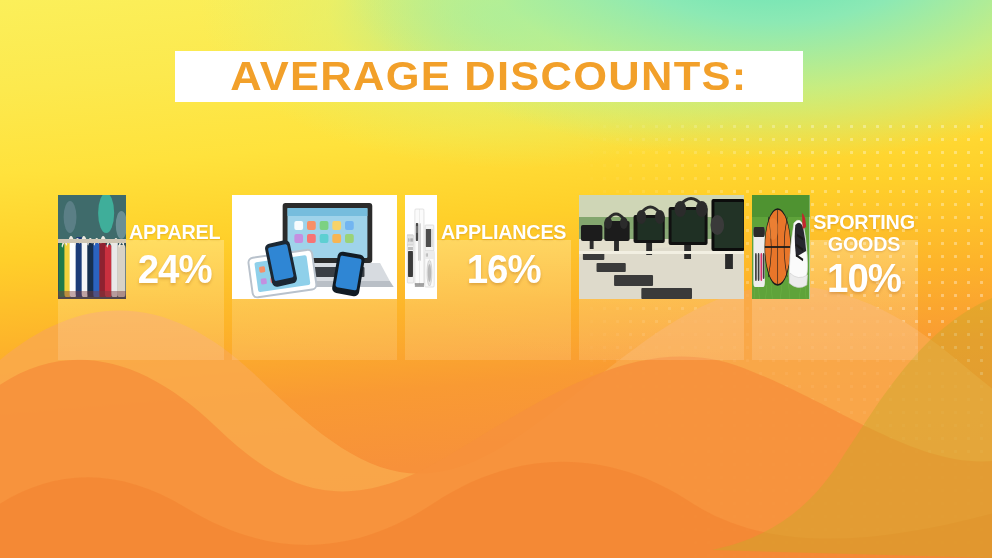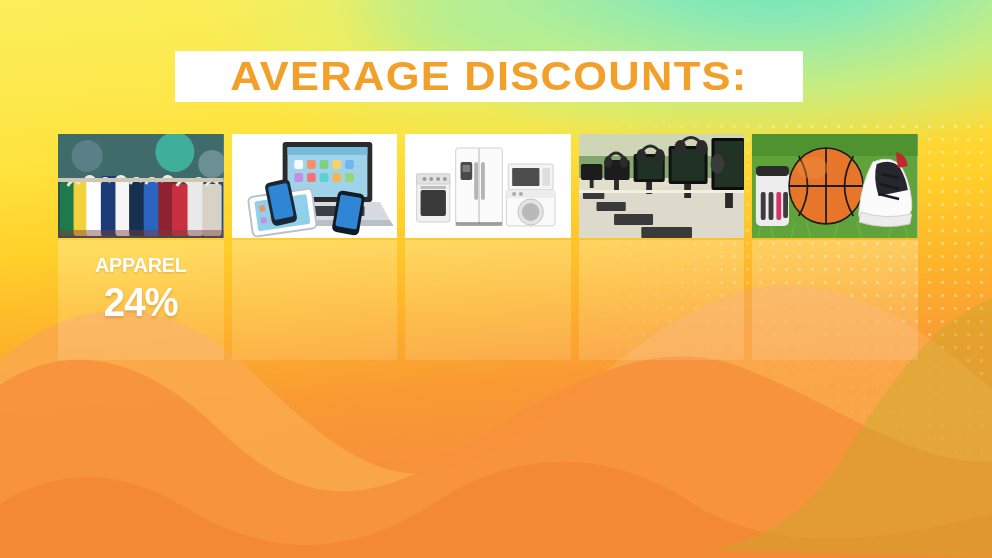--- a/index.html
+++ b/index.html
@@ -83,21 +83,21 @@
     top: 134px;
     width: 860px;
     height: 226px;
     display: flex;
     gap: 8px;
   }
   .card {
     position: relative;
     flex: 1 1 0;
     display: flex;
-    flex-direction: column;
+    flex-direction: row;
     align-items: center;
   }
   .card-panel {
     position: absolute;
     left: 0;
     right: 0;
     top: 106px;
     bottom: 0;
     background: linear-gradient(180deg, rgba(255,255,255,0.26) 0%, rgba(255,255,255,0.17) 55%, rgba(255,255,255,0.13) 100%);
   }
@@ -311,20 +311,24 @@
           <g>
             <rect x="104" y="56" width="50" height="36" rx="3" fill="#fafafa" stroke="#d2d2d2"></rect>
             <rect x="104" y="56" width="50" height="8" fill="#ececec"></rect>
             <circle cx="112" cy="60" r="2" fill="#a9a9a9"></circle>
               <circle cx="119" cy="60" r="2" fill="#a9a9a9"></circle>
             <circle cx="129" cy="78" r="13" fill="#e4e4e4" stroke="#c3c3c3"></circle>
             <circle cx="129" cy="78" r="9" fill="#b9b9b9"></circle>
           </g>
         </svg>
       </div>
+      <div class="card-text">
+        <div class="cat-label">APPLIANCES</div>
+        <div class="cat-value">16%</div>
+      </div>
     </div>
 
     <div class="card">
       <div class="card-panel"></div>
       <div class="photo">
         <svg viewBox="0 0 170 104" preserveAspectRatio="none">
           <rect width="170" height="104" fill="#e8e6d8"></rect>
           <rect y="0" width="170" height="34" fill="#cfd6b6"></rect>
           <rect y="22" width="170" height="26" fill="#6f9a5c" opacity="0.8"></rect>
           <rect y="44" width="170" height="60" fill="#e3dfcd"></rect>
@@ -417,16 +421,21 @@
             <path d="M148,18 q10,2 12,14 l-10,2 q-2,-10 -2,-16 Z" fill="#c4262e"></path>
             <g stroke="#1a1a1a" stroke-width="2.4">
               <path d="M133,40 l18,4"></path>
                 <path d="M131,50 l20,5"></path>
                 <path d="M130,60 l21,5"></path>
             </g>
             <path d="M112,78 q24,8 52,2 l-2,10 q-26,6 -52,-2 Z" fill="#ececec" stroke="#cfcfcf"></path>
           </g>
         </svg>
       </div>
+      <div class="card-text">
+        <div class="cat-label">SPORTING
+GOODS</div>
+        <div class="cat-value">10%</div>
+      </div>
     </div>
 
   </div>
 </div>
 
 </body></html>

